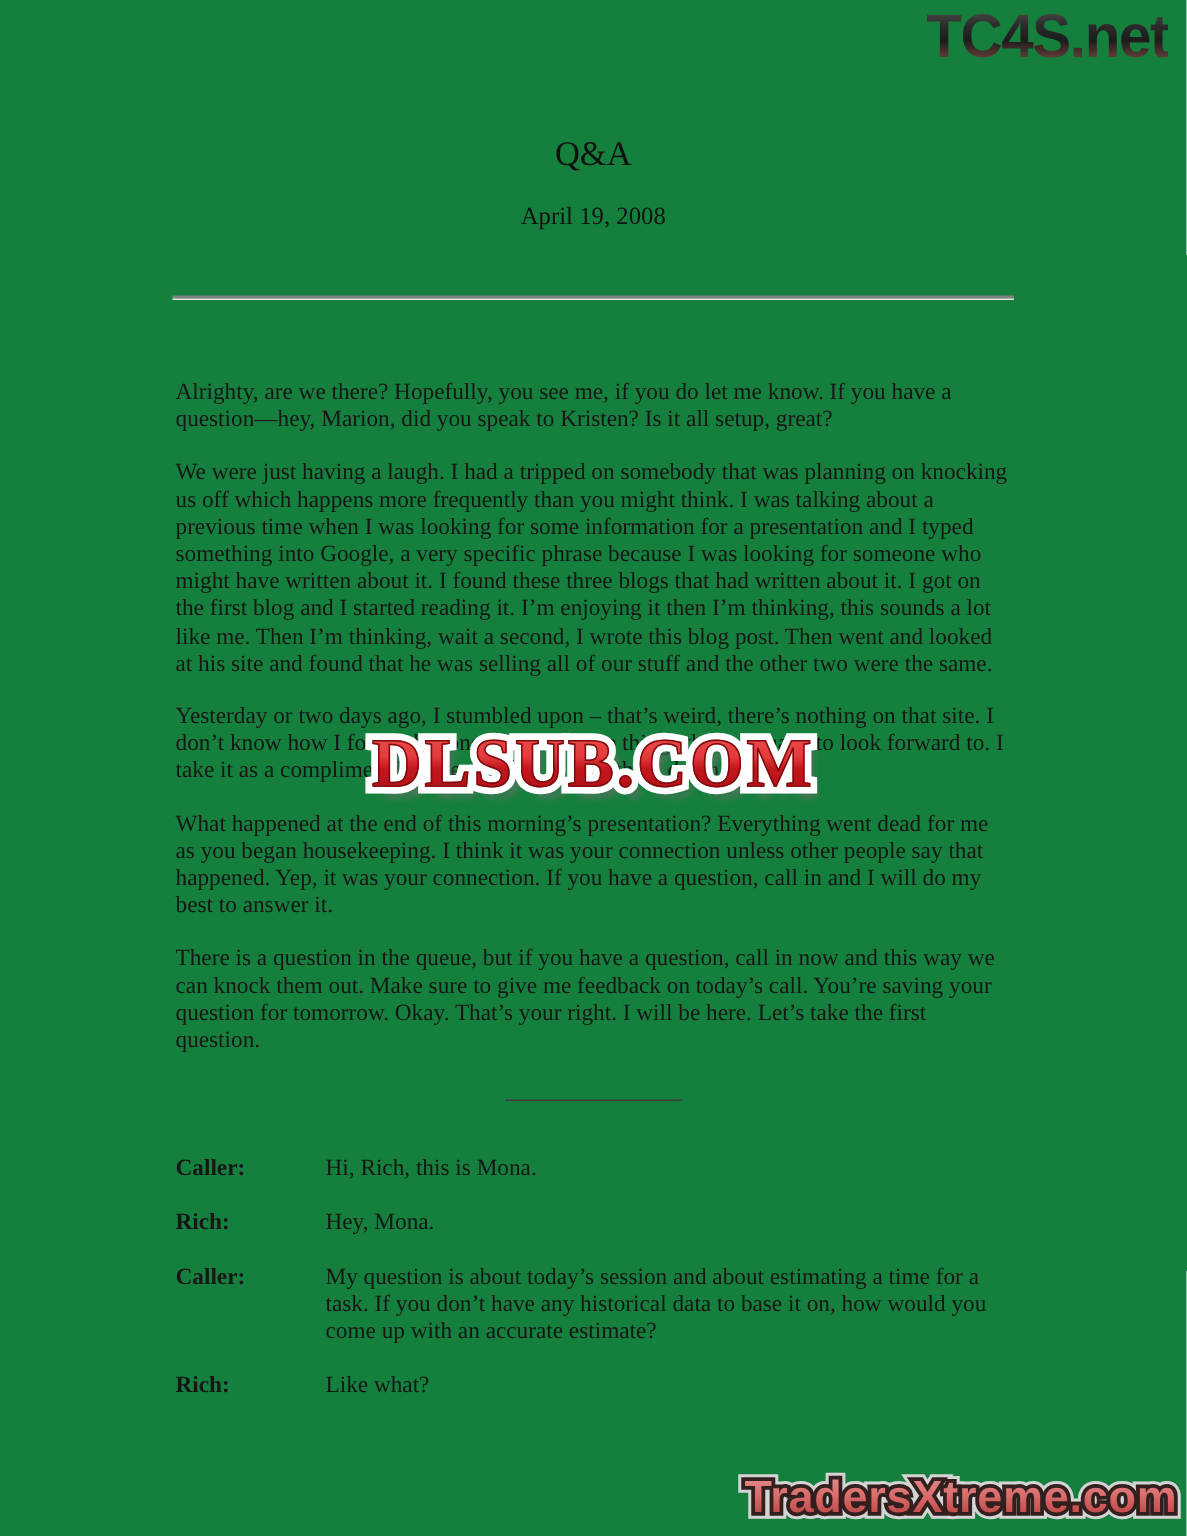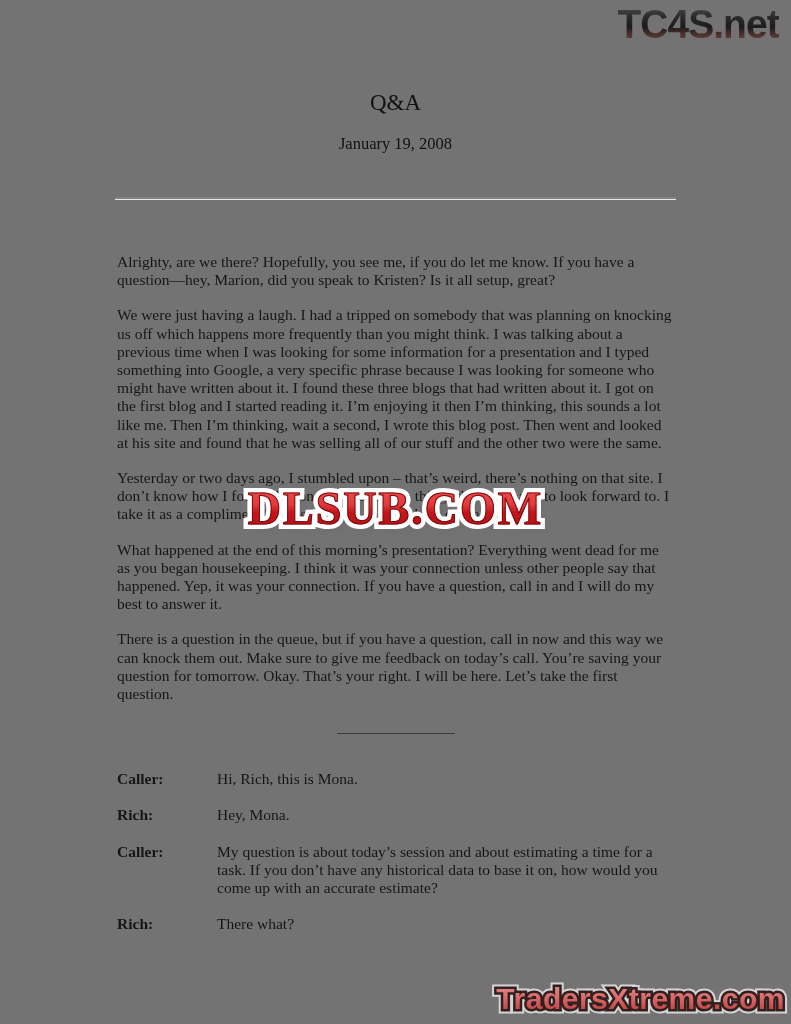--- a/index.html
+++ b/index.html
@@ -1,19 +1,19 @@
 <!DOCTYPE html>
 <html><head>
 <meta charset="utf-8">
 <style>
   html,body{margin:0;padding:0;background:#fff;}
   .page{
     position:relative;
     width:791px;height:1024px;
-    background:#737373;
+    background:#15803d;
     overflow:hidden;
     font-family:"Liberation Serif", serif;
     color:#161616;
   }
 
   
   .logo-tc4s{
     position:absolute;top:1px;right:12px;
     font-family:"Liberation Sans", sans-serif;
     font-weight:bold;
@@ -118,21 +118,21 @@
   }
 </style>
 </head>
 <body>
 
 <div class="page">
 
   <div class="logo-tc4s">TC4S.net</div>
 
   <h1 class="title">Q&amp;A</h1>
-  <div class="date">January 19, 2008</div>
+  <div class="date">April 19, 2008</div>
   <div class="rule-top"></div>
 
   <div class="content">
     <p>Alrighty, are we there? Hopefully, you see me, if you do let me know. If you have a question—hey, Marion, did you speak to Kristen? Is it all setup, great?</p>
     <p>We were just having a laugh. I had a tripped on somebody that was planning on knocking us off which happens more frequently than you might think. I was talking about a previous time when I was looking for some information for a presentation and I typed something into Google, a very specific phrase because I was looking for someone who might have written about it. I found these three blogs that had written about it. I got on the first blog and I started reading it. I’m enjoying it then I’m thinking, this sounds a lot like me. Then I’m thinking, wait a second, I wrote this blog post. Then went and looked at his site and found that he was selling all of our stuff and the other two were the same.</p>
     <p>Yesterday or two days ago, I stumbled upon – that’s weird, there’s nothing on that site. I don’t know how I found that one. These are the things that you have to look forward to. I take it as a compliment but they all had to take them down.</p>
     <p>What happened at the end of this morning’s presentation? Everything went dead for me as you began housekeeping. I think it was your connection unless other people say that happened. Yep, it was your connection. If you have a question, call in and I will do my best to answer it.</p>
     <p>There is a question in the queue, but if you have a question, call in now and this way we can knock them out. Make sure to give me feedback on today’s call. You’re saving your question for tomorrow. Okay. That’s your right. I will be here. Let’s take the first question.</p>
 
     <div class="divider"></div>
@@ -145,21 +145,21 @@
       <div class="entry">
         <span class="speaker">Rich:</span>
         <span class="speech">Hey, Mona.</span>
       </div>
       <div class="entry">
         <span class="speaker">Caller:</span>
         <span class="speech">My question is about today’s session and about estimating a time for a task. If you don’t have any historical data to base it on, how would you come up with an accurate estimate?</span>
       </div>
       <div class="entry">
         <span class="speaker">Rich:</span>
-        <span class="speech">There what?</span>
+        <span class="speech">Like what?</span>
       </div>
     </div>
   </div>
 
   <div class="watermark">
     <span class="wm-stroke" aria-hidden="true">DLSUB.COM</span>
     <span class="wm-fill">DLSUB.COM</span>
   </div>
 
   <div class="logo-tx">

